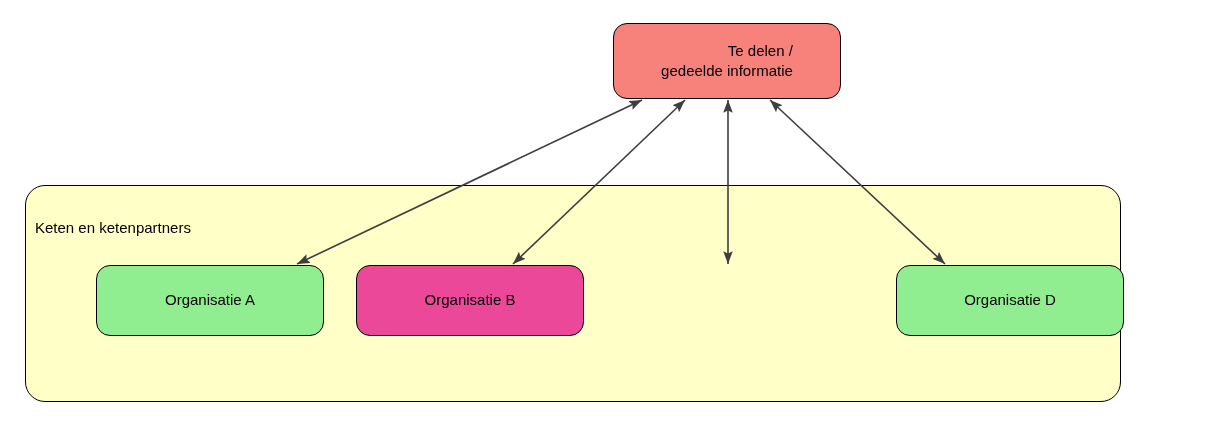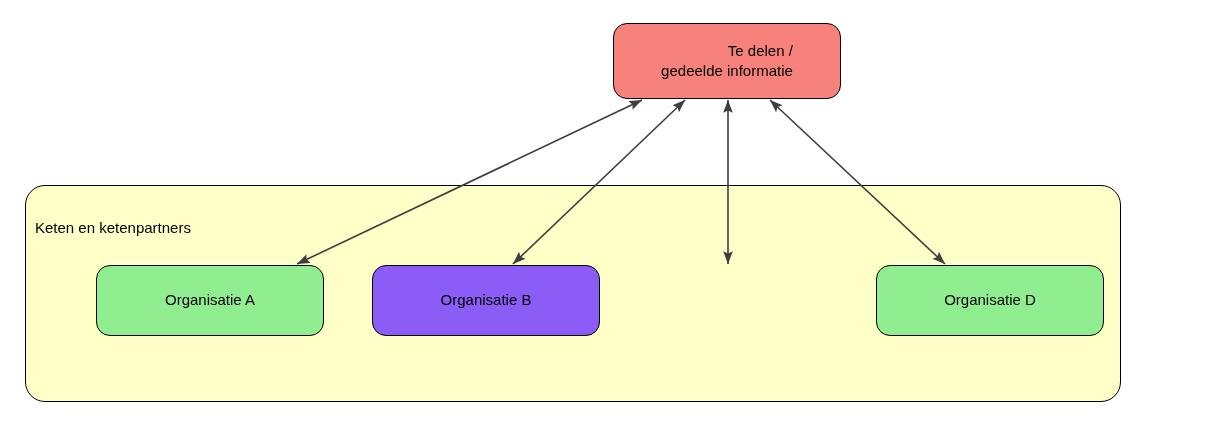--- a/index.html
+++ b/index.html
@@ -59,21 +59,21 @@
   }
   .node-org {
     top: 265px;
     width: 228px;
     height: 71px;
     background: #90EE90;
   }
   .pos-org-0 { left: 96px; }
   .pos-org-1 { left: 356px; }
   .pos-org-2 { left: 616px; }
-  .pos-org-3 { left: 876px; }
+  .pos-org-3 { left: 896px; }
   .edges-layer {
     position: absolute;
     left: 0;
     top: 0;
     width: 1206px;
     height: 427px;
     pointer-events: none;
   }
 </style>
 </head>
@@ -82,21 +82,21 @@
 <div class="canvas">
 
   <div class="group-box" style="background-color: rgb(255, 255, 200);">
     <div class="group-label">Keten en ketenpartners</div>
   </div>
 
   <div class="node node-org pos-org-0" style="background-color: rgb(144, 238, 144);">
     <span class="node-label">Organisatie A</span>
   </div>
 
-  <div class="node node-org pos-org-1" style="background-color: #8b5cf6; margin-left: 16px;">
+  <div class="node node-org pos-org-1" style="background-color: #ec4899;">
     <span class="node-label">Organisatie B</span>
   </div>
 
 
   <div class="node node-org pos-org-3" style="background-color: rgb(144, 238, 144);">
     <span class="node-label">Organisatie D</span>
   </div>
 
   <div class="node node-shared" style="background-color: rgb(246, 130, 123); text-align: right;">
     <span class="node-label">Te delen /

